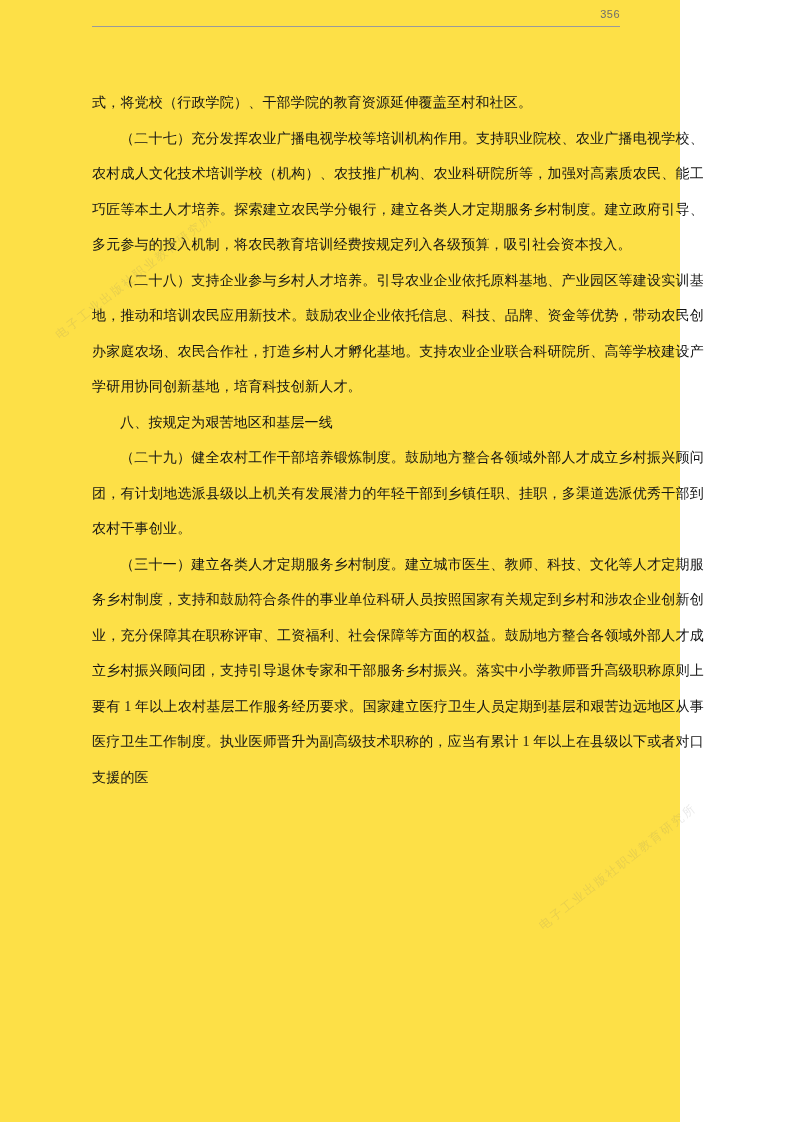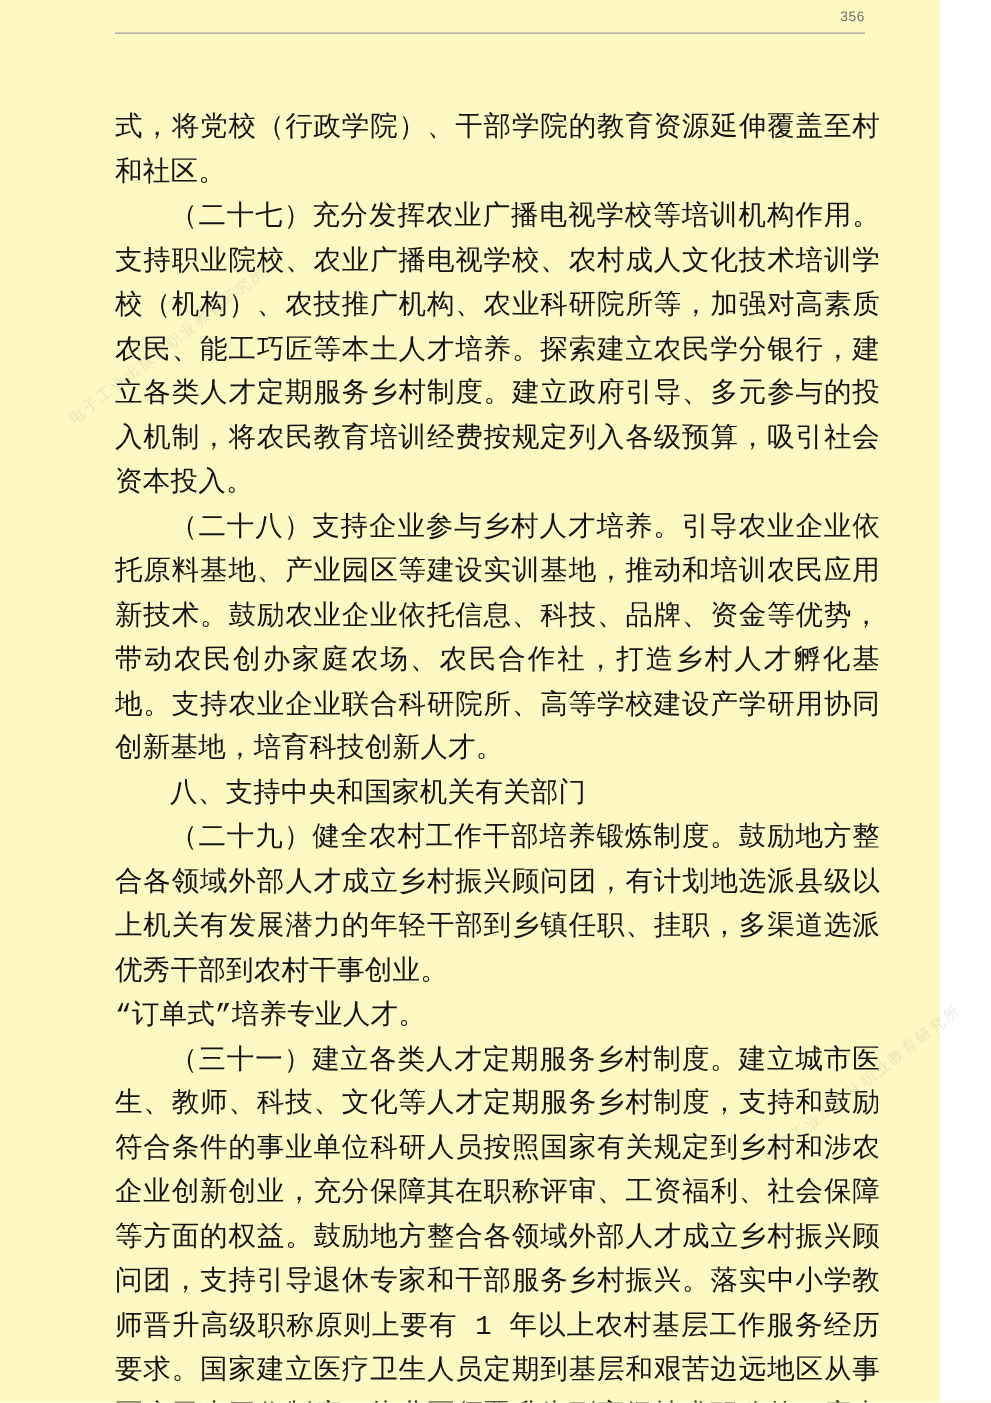--- a/index.html
+++ b/index.html
@@ -11,23 +11,23 @@
     width: 793px;
     height: 1122px;
     position: relative;
     font-family: "Liberation Sans", sans-serif;
     color: #1a1a1a;
     overflow: hidden;
   }
   .page {
     position: absolute;
     inset: 0;
-    width: 752px;
+    width: 680px;
     height: 1122px;
-    background: #fef9c3;
+    background: #fde047;
   }
   
   .page-number {
     position: absolute;
     top: 8px;
     right: 60px;
     font-size: 11px;
     color: #6d6d6d;
     letter-spacing: 0.5px;
   }
@@ -40,22 +40,22 @@
     background: #9a9a9a;
   }
   
   .content {
     position: absolute;
     top: 85px;
     left: 92px;
     width: 612px;
   }
   .para {
-    font-family: Liberation Mono, monospace;
-    font-size: 22px;
+    font-family: Liberation Serif, serif;
+    font-size: 14px;
     line-height: 35.5px;
     text-align: justify;
     text-justify: inter-ideograph;
     margin: 0 0 0 0;
     color: #141414;
     letter-spacing: 0.2px;
   }
   .indent {
     text-indent: 2em;
   }
@@ -88,22 +88,21 @@
 
 <div class="page">
 
   <div class="page-number">356</div>
   <div class="header-rule"></div>
 
   <div class="content">
     <p class="para">式，将党校（行政学院）、干部学院的教育资源延伸覆盖至村和社区。</p>
     <p class="para indent">（二十七）充分发挥农业广播电视学校等培训机构作用。支持职业院校、农业广播电视学校、农村成人文化技术培训学校（机构）、农技推广机构、农业科研院所等，加强对高素质农民、能工巧匠等本土人才培养。探索建立农民学分银行，建立各类人才定期服务乡村制度。建立政府引导、多元参与的投入机制，将农民教育培训经费按规定列入各级预算，吸引社会资本投入。</p>
     <p class="para indent">（二十八）支持企业参与乡村人才培养。引导农业企业依托原料基地、产业园区等建设实训基地，推动和培训农民应用新技术。鼓励农业企业依托信息、科技、品牌、资金等优势，带动农民创办家庭农场、农民合作社，打造乡村人才孵化基地。支持农业企业联合科研院所、高等学校建设产学研用协同创新基地，培育科技创新人才。</p>
-    <p class="para indent">八、支持中央和国家机关有关部门</p>
+    <p class="para indent">八、按规定为艰苦地区和基层一线</p>
     <p class="para indent">（二十九）健全农村工作干部培养锻炼制度。鼓励地方整合各领域外部人才成立乡村振兴顾问团，有计划地选派县级以上机关有发展潜力的年轻干部到乡镇任职、挂职，多渠道选派优秀干部到农村干事创业。</p>
-    <p class="para">“订单式”培养专业人才。</p>
     <p class="para indent">（三十一）建立各类人才定期服务乡村制度。建立城市医生、教师、科技、文化等人才定期服务乡村制度，支持和鼓励符合条件的事业单位科研人员按照国家有关规定到乡村和涉农企业创新创业，充分保障其在职称评审、工资福利、社会保障等方面的权益。鼓励地方整合各领域外部人才成立乡村振兴顾问团，支持引导退休专家和干部服务乡村振兴。落实中小学教师晋升高级职称原则上要有 1 年以上农村基层工作服务经历要求。国家建立医疗卫生人员定期到基层和艰苦边远地区从事医疗卫生工作制度。执业医师晋升为副高级技术职称的，应当有累计 1 年以上在县级以下或者对口支援的医</p>
   </div>
 
   <div class="watermark wm-left">电子工业出版社职业教育研究所</div>
   <div class="watermark wm-right">电子工业出版社职业教育研究所</div>
 
 </div>
 
 </body></html>

